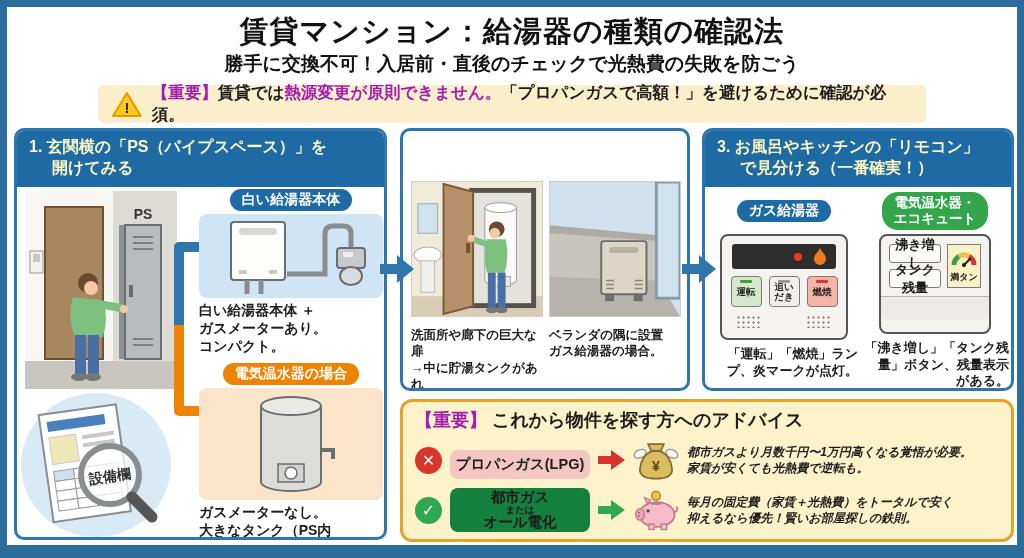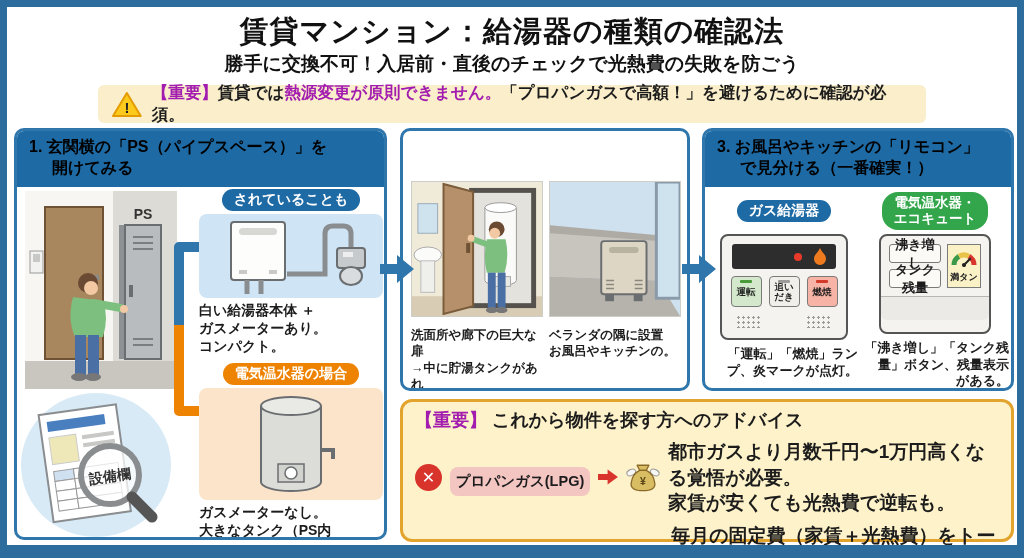--- a/index.html
+++ b/index.html
@@ -15,21 +15,21 @@
   .warnbox { position:absolute; left:50%; top:78px; transform:translateX(-50%); width:828px; height:38px;
              background:#faeecb; border-radius:6px; display:flex; align-items:center; gap:10px; padding:0 14px; }
   .warnbox .wtxt { font-size:16.5px; }
   .red { color:#a21caf; }
 
   
   .panel { position:absolute; background:#fff; border:3px solid #2e76ab; border-radius:10px; overflow:hidden; }
   .p1 { left:7px; top:121px; width:373px; height:412px; }
   .p2 { left:393px; top:121px; width:290px; height:263px; }
   .p3 { left:695px; top:121px; width:312px; height:263px; }
-  .phead { background:#1e6aa4; color:#000000; font-size:16px; line-height:1.3; padding:6px 10px 7px 12px; height:56px; }
+  .phead { background:#1e6aa4; color:#fef9c3; font-size:16px; line-height:1.3; padding:6px 10px 7px 12px; height:56px; }
   .phead .l2 { margin-left:23px; }
   .pbody { position:relative; width:100%; }
 
   .pill { color:#fff; font-size:14px; border-radius:14px; padding:2px 12px; display:inline-block; }
   .pill.blue { background:#1e6aa4; }
   .pill.orange { background:#ee8302; }
   .pill.green { background:#33a64c; border-radius:16px; text-align:center; line-height:1.15; font-size:13.5px; padding:3px 12px; }
 
   
   .scene1 { position:absolute; left:8px; top:4px; }
@@ -86,23 +86,23 @@
   
   .advice { position:absolute; left:393px; top:392px; width:614px; height:143px; background:#fdf2c9;
             border:3px solid #e3a42e; border-radius:12px; padding:6px 10px 0 12px; }
   .ahead { font-size:18px; }
   .arow { display:flex; align-items:center; gap:8px; margin-top:7px; }
   .statusicon { width:27px; height:27px; border-radius:50%; color:#fff; font-size:16px; display:flex; align-items:center; justify-content:center; flex:0 0 27px; }
   .statusicon.ng { background:#d9342b; }
   .statusicon.ok { background:#2fa84f; }
   .abadge { width:140px; flex:0 0 140px; border-radius:8px; text-align:center; font-size:14.5px; padding:5px 2px; }
   .abadge.pink { background:#f3c6c2;margin-top:9px; }
-  .abadge.greenlt { background:#84cc16; padding:2px; line-height:1.05; }
+  .abadge.greenlt { background:#15803d; padding:2px; line-height:1.05; }
   .abadge .small { font-size:9.5px; }
-  .atext { font-size:19px; line-height:1.35; }
+  .atext { font-size:12px; line-height:1.35;font-style:italic; }
 </style>
 </head>
 <body>
 
 <div class="frame">
 <div class="inner">
 
   <div class="title">賃貸マンション：給湯器の種類の確認法</div>
   <div class="subtitle">勝手に交換不可！入居前・直後のチェックで光熱費の失敗を防ごう</div>
 
@@ -147,21 +147,21 @@
       </svg>
 
       <svg class="elbows" width="64" height="262" viewBox="0 0 64 262">
         <path d="M16,116 L16,30 L36,30" fill="none" stroke="#2e76ab" stroke-width="10" stroke-linejoin="round"></path>
         <polygon points="36,18 60,30 36,42" fill="#2e76ab"></polygon>
         <path d="M16,108 L16,194 L36,194" fill="none" stroke="#ee8302" stroke-width="10" stroke-linejoin="round"></path>
         <polygon points="36,182 60,194 36,206" fill="#ee8302"></polygon>
       </svg>
 
       <div class="rcol">
-        <div class="bwrap" style="margin-top:2px;"><span class="pill blue">されていることも</span></div>
+        <div class="bwrap" style="margin-top:2px;"><span class="pill blue">白い給湯器本体</span></div>
         <div class="illusbox gasbg">
           <svg width="176" height="80" viewBox="0 0 176 80">
             <path d="M84,58 h38 v-40 q0,-8 8,-8 h10 q8,0 8,8 v14" fill="none" stroke="#8a8d8f" stroke-width="5"></path>
             <rect x="28" y="6" width="54" height="58" rx="3" fill="#fdfdfc" stroke="#6b6e70" stroke-width="2"></rect>
             <rect x="36" y="12" width="38" height="7" rx="3.5" fill="#d7d7d4"></rect>
             <rect x="36" y="54" width="8" height="4" fill="#c9c9c6"></rect>
             <rect x="66" y="54" width="8" height="4" fill="#c9c9c6"></rect>
             <path d="M44,64 v14 M58,64 v14" stroke="#8a8d8f" stroke-width="5"></path>
             <rect x="134" y="32" width="28" height="20" rx="3" fill="#c7cacc" stroke="#6b6e70" stroke-width="2"></rect>
             <rect x="140" y="36" width="10" height="5" fill="#eee"></rect>
@@ -248,21 +248,21 @@
           <polygon points="0,44 110,54 110,60 0,52" fill="#aeaba4"></polygon>
           <polygon points="0,96 110,100 132,136 0,136" fill="#b6b3ac"></polygon>
           <rect x="108" y="0" width="24" height="118" fill="#cfe3ef" stroke="#8a9aa8" stroke-width="3"></rect>
           <rect x="52" y="60" width="46" height="54" rx="3" fill="#ddd6c4" stroke="#6b6e70" stroke-width="2"></rect>
           <rect x="60" y="66" width="30" height="6" rx="3" fill="#b8b2a0"></rect>
           <path d="M57,100 h8 M57,104 h8 M57,108 h8 M86,100 h8 M86,104 h8 M86,108 h8" stroke="#8a877c" stroke-width="1.5"></path>
           <rect x="56" y="114" width="9" height="7" fill="#6b6e70"></rect>
           <rect x="85" y="114" width="9" height="7" fill="#6b6e70"></rect>
         </svg>
         <div class="cap2 pre">ベランダの隅に設置
-お風呂やキッチンの。</div>
+ガス給湯器の場合。</div>
       </div>
     </div>
   </div>
 
   <div class="panel p3">
     <div class="phead">
       <div>3. お風呂やキッチンの「リモコン」</div>
       <div class="l2">で見分ける（一番確実！）</div>
     </div>
     <div class="pbody" style="height:201px;">

